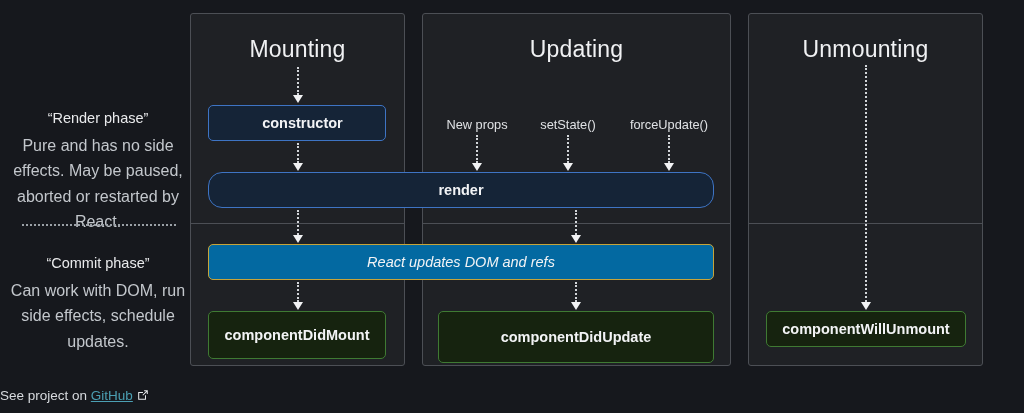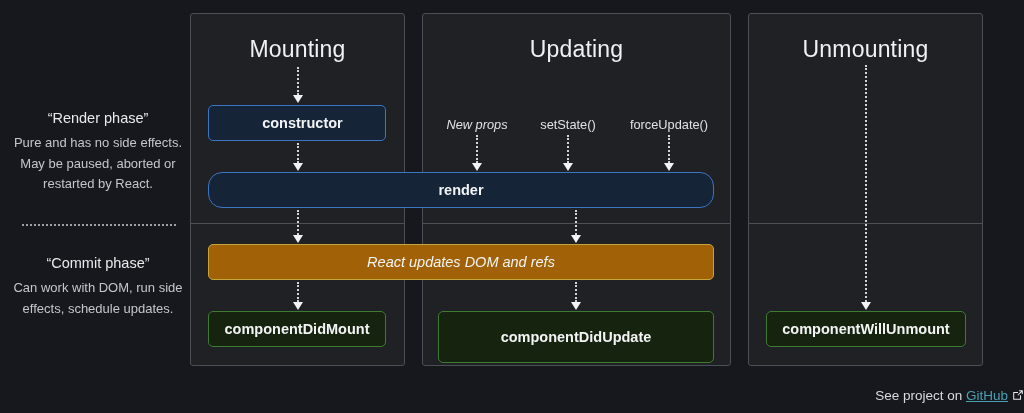--- a/index.html
+++ b/index.html
@@ -70,21 +70,21 @@
   #phase-render { top: 110px; }
   #phase-commit { top: 255px; }
 
   .phase-name {
     font-size: 14.5px;
     color: #e9eaec;
     margin-bottom: 7px;
     white-space: nowrap;
   }
   .phase-desc {
-    font-size: 13px;
+    font-size: 16px;
     line-height: 1.58;
     color: #c3c7cc;
   }
 
   #phase-separator {
     position: absolute;
     left: 22px;
     top: 224px;
     width: 154px;
     height: 0;
@@ -99,40 +99,40 @@
     display: flex;
     align-items: center;
     justify-content: center;
     font-size: 14.5px;
     font-weight: bold;
     color: #f2f3f5;
     text-align: center;
     white-space: nowrap;
   }
   .lbox.blue   { background: #152437; border-color: #3e74c4; }
-  .lbox.olive  { background: #a16207; border-color: #c6a43a; font-weight: 400; font-style: italic; font-size: 14.5px; }
+  .lbox.olive  { background: #0369a1; border-color: #c6a43a; font-weight: 400; font-style: italic; font-size: 14.5px; }
   .lbox.green  { background: #16230f; border-color: #3f7a33; }
 
   #box-constructor    { left: 208px; top: 105px; width: 178px; height: 36px; padding-left: 11px; }
   #box-render         { left: 208px; top: 172px; width: 506px; height: 36px; border-radius: 14px; }
   #box-react-updates  { left: 208px; top: 244px; width: 506px; height: 36px; }
-  #box-did-mount      { left: 208px; top: 311px; width: 178px; height: 36px; }
+  #box-did-mount      { left: 208px; top: 311px; width: 178px; height: 48px; }
   #box-did-update     { left: 438px; top: 311px; width: 276px; height: 52px; }
   #box-will-unmount   { left: 766px; top: 311px; width: 200px; height: 36px; }
 
   
   .trigger {
     position: absolute;
     font-size: 12.8px;
     color: #dfe1e4;
     text-align: center;
     white-space: nowrap;
     transform: translateX(-50%);
   }
-  .trigger.italic { font-style: italic; }
+  .trigger.italic { }
   #trigger-new-props    { left: 477px; top: 117px; }
   #trigger-set-state    { left: 568px; top: 117px; }
   #trigger-force-update { left: 669px; top: 117px; }
 
   
   .arrow { position: absolute; }
   .arrow .shaft {
     position: absolute;
     left: 50%;
     top: 0;
@@ -179,21 +179,21 @@
   
   #arrow-x1 { left: 860px; top: 65px; width: 12px; height: 245px; }
   #arrow-x1 .shaft { height: 237px; }
 
   
   #footer {
     position: absolute;
     left: 0;
     top: 388px;
     width: 1024px;
-    text-align: right;
+    text-align: left;
     font-size: 13.5px;
     color: #d7dade;
   }
   #footer-link {
     color: #4b9fb3;
     text-decoration: underline;
     cursor: pointer;
   }
   #external-link-icon {
     display: inline-block;

